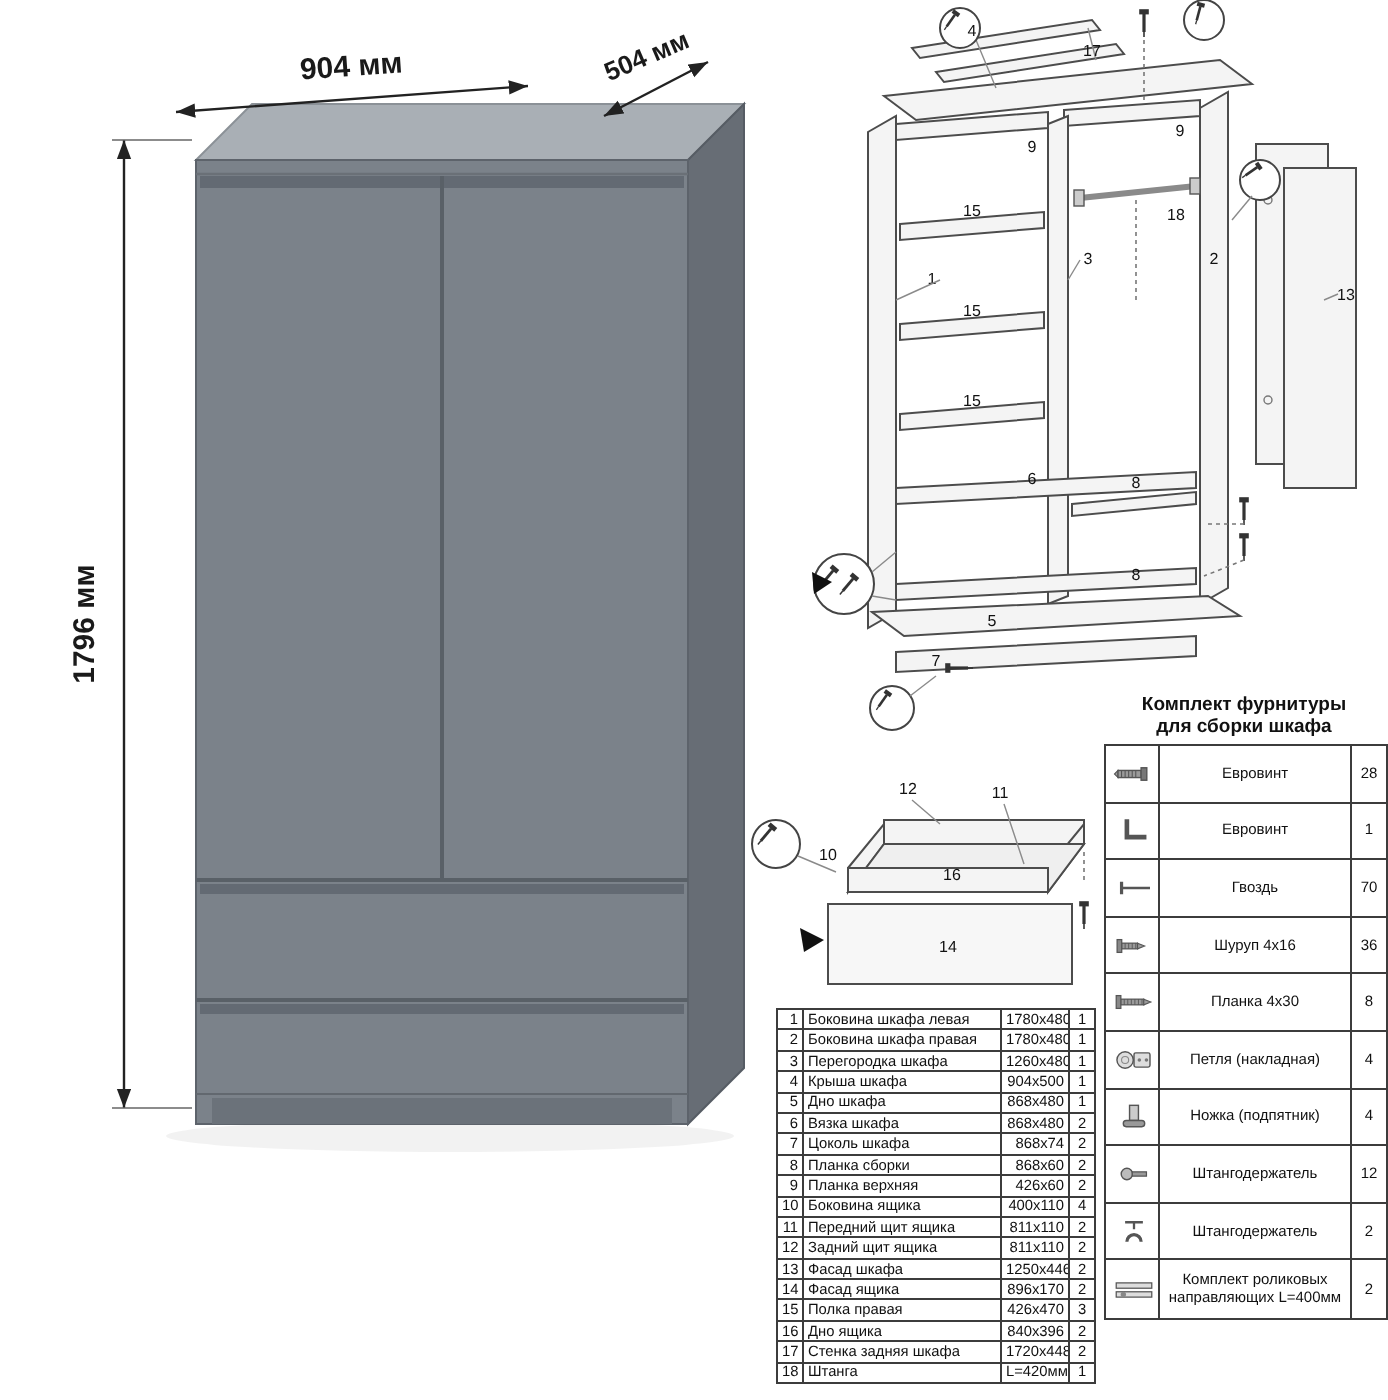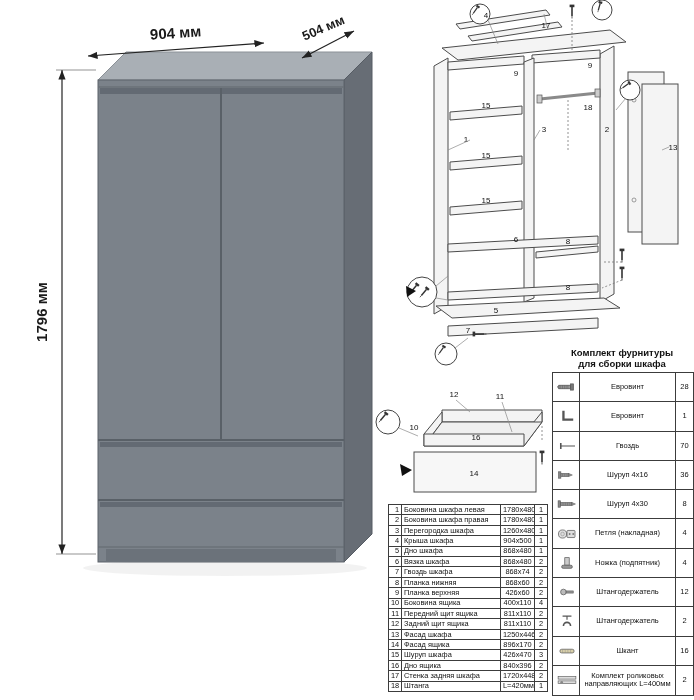--- a/index.html
+++ b/index.html
@@ -12,27 +12,27 @@
   .ref-label{font-size:8px;fill:#111;}
   .panel{fill:#f4f4f4;stroke:#4c4c4c;stroke-width:1;}
   .leader{stroke:#8a8a8a;stroke-width:0.7;fill:none;}
   .dash{stroke:#777;stroke-width:0.8;stroke-dasharray:2 2;fill:none;}
   .callout{fill:#fff;stroke:#444;stroke-width:1;}
 
   .parts-table{position:absolute;left:388px;top:504px;width:159px;border-collapse:collapse;
                font-size:7.4px;line-height:1.05;table-layout:fixed;}
   .parts-table td{border:1px solid #3c3c3c;padding:0 2px;height:9.4px;overflow:hidden;white-space:nowrap;}
   .parts-table td.c-num{text-align:right;}
-  .parts-table td.c-size{text-align:center;}
+  .parts-table td.c-size{text-align:right;}
   .parts-table td.c-qty{text-align:center;padding:0 1px;}
 
   .hw-title{position:absolute;left:552px;top:348px;width:140px;text-align:center;
             font-size:9.5px;font-weight:bold;line-height:1.15;}
   .hw-title span{display:inline-block;max-width:106px;}
-  .hw-table{position:absolute;left:552px;top:372px;width:141px;height:324px;border-collapse:collapse;
+  .hw-table{position:absolute;left:552px;top:372px;width:141px;height:288px;border-collapse:collapse;
             font-size:7.5px;line-height:1.1;table-layout:fixed;}
   .hw-table td{border:1px solid #3c3c3c;padding:1px 2px;text-align:center;vertical-align:middle;}
   .hw-icon{display:inline-block;vertical-align:middle;}
 </style>
 </head>
 <body>
 
 <svg style="position:absolute;width:0;height:0" aria-hidden="true">
   <defs>
     <symbol id="icon-euroscrew" viewBox="0 0 24 18">
@@ -315,28 +315,28 @@
 
         <tr>
           <td class="c-num">6</td>
           <td class="c-name">Вязка шкафа</td>
           <td class="c-size">868x480</td>
           <td class="c-qty">2</td>
         </tr>
 
         <tr>
           <td class="c-num">7</td>
-          <td class="c-name">Гвоздь шкафа</td>
+          <td class="c-name">Цоколь шкафа</td>
           <td class="c-size">868x74</td>
           <td class="c-qty">2</td>
         </tr>
 
         <tr>
           <td class="c-num">8</td>
-          <td class="c-name">Планка нижняя</td>
+          <td class="c-name">Планка сборки</td>
           <td class="c-size">868x60</td>
           <td class="c-qty">2</td>
         </tr>
 
         <tr>
           <td class="c-num">9</td>
           <td class="c-name">Планка верхняя</td>
           <td class="c-size">426x60</td>
           <td class="c-qty">2</td>
         </tr>
@@ -371,21 +371,21 @@
 
         <tr>
           <td class="c-num">14</td>
           <td class="c-name">Фасад ящика</td>
           <td class="c-size">896x170</td>
           <td class="c-qty">2</td>
         </tr>
 
         <tr>
           <td class="c-num">15</td>
-          <td class="c-name">Шуруп шкафа</td>
+          <td class="c-name">Полка правая</td>
           <td class="c-size">426x470</td>
           <td class="c-qty">3</td>
         </tr>
 
         <tr>
           <td class="c-num">16</td>
           <td class="c-name">Дно ящика</td>
           <td class="c-size">840x396</td>
           <td class="c-qty">2</td>
         </tr>
@@ -457,21 +457,21 @@
           <td>Шуруп 4x16</td>
           <td>36</td>
         </tr>
 
         <tr>
           <td>
             <svg class="hw-icon" width="24" height="16" viewBox="0 0 24 18">
               <use href="#icon-screw-long"></use>
             </svg>
           </td>
-          <td>Шуруп 4x30</td>
+          <td>Планка 4x30</td>
           <td>8</td>
         </tr>
 
 
         <tr>
           <td>
             <svg class="hw-icon" width="24" height="16" viewBox="0 0 24 18">
               <use href="#icon-hinge"></use>
             </svg>
           </td>
@@ -502,29 +502,20 @@
         <tr>
           <td>
             <svg class="hw-icon" width="24" height="16" viewBox="0 0 24 18">
               <use href="#icon-rodholder"></use>
             </svg>
           </td>
           <td>Штангодержатель</td>
           <td>2</td>
         </tr>
 
-        <tr>
-          <td>
-            <svg class="hw-icon" width="24" height="16" viewBox="0 0 24 18">
-              <use href="#icon-dowel"></use>
-            </svg>
-          </td>
-          <td>Шкант</td>
-          <td>16</td>
-        </tr>
 
         <tr>
           <td>
             <svg class="hw-icon" width="24" height="16" viewBox="0 0 24 18">
               <use href="#icon-slides"></use>
             </svg>
           </td>
           <td>Комплект роликовых направляющих L=400мм</td>
           <td>2</td>
         </tr>

